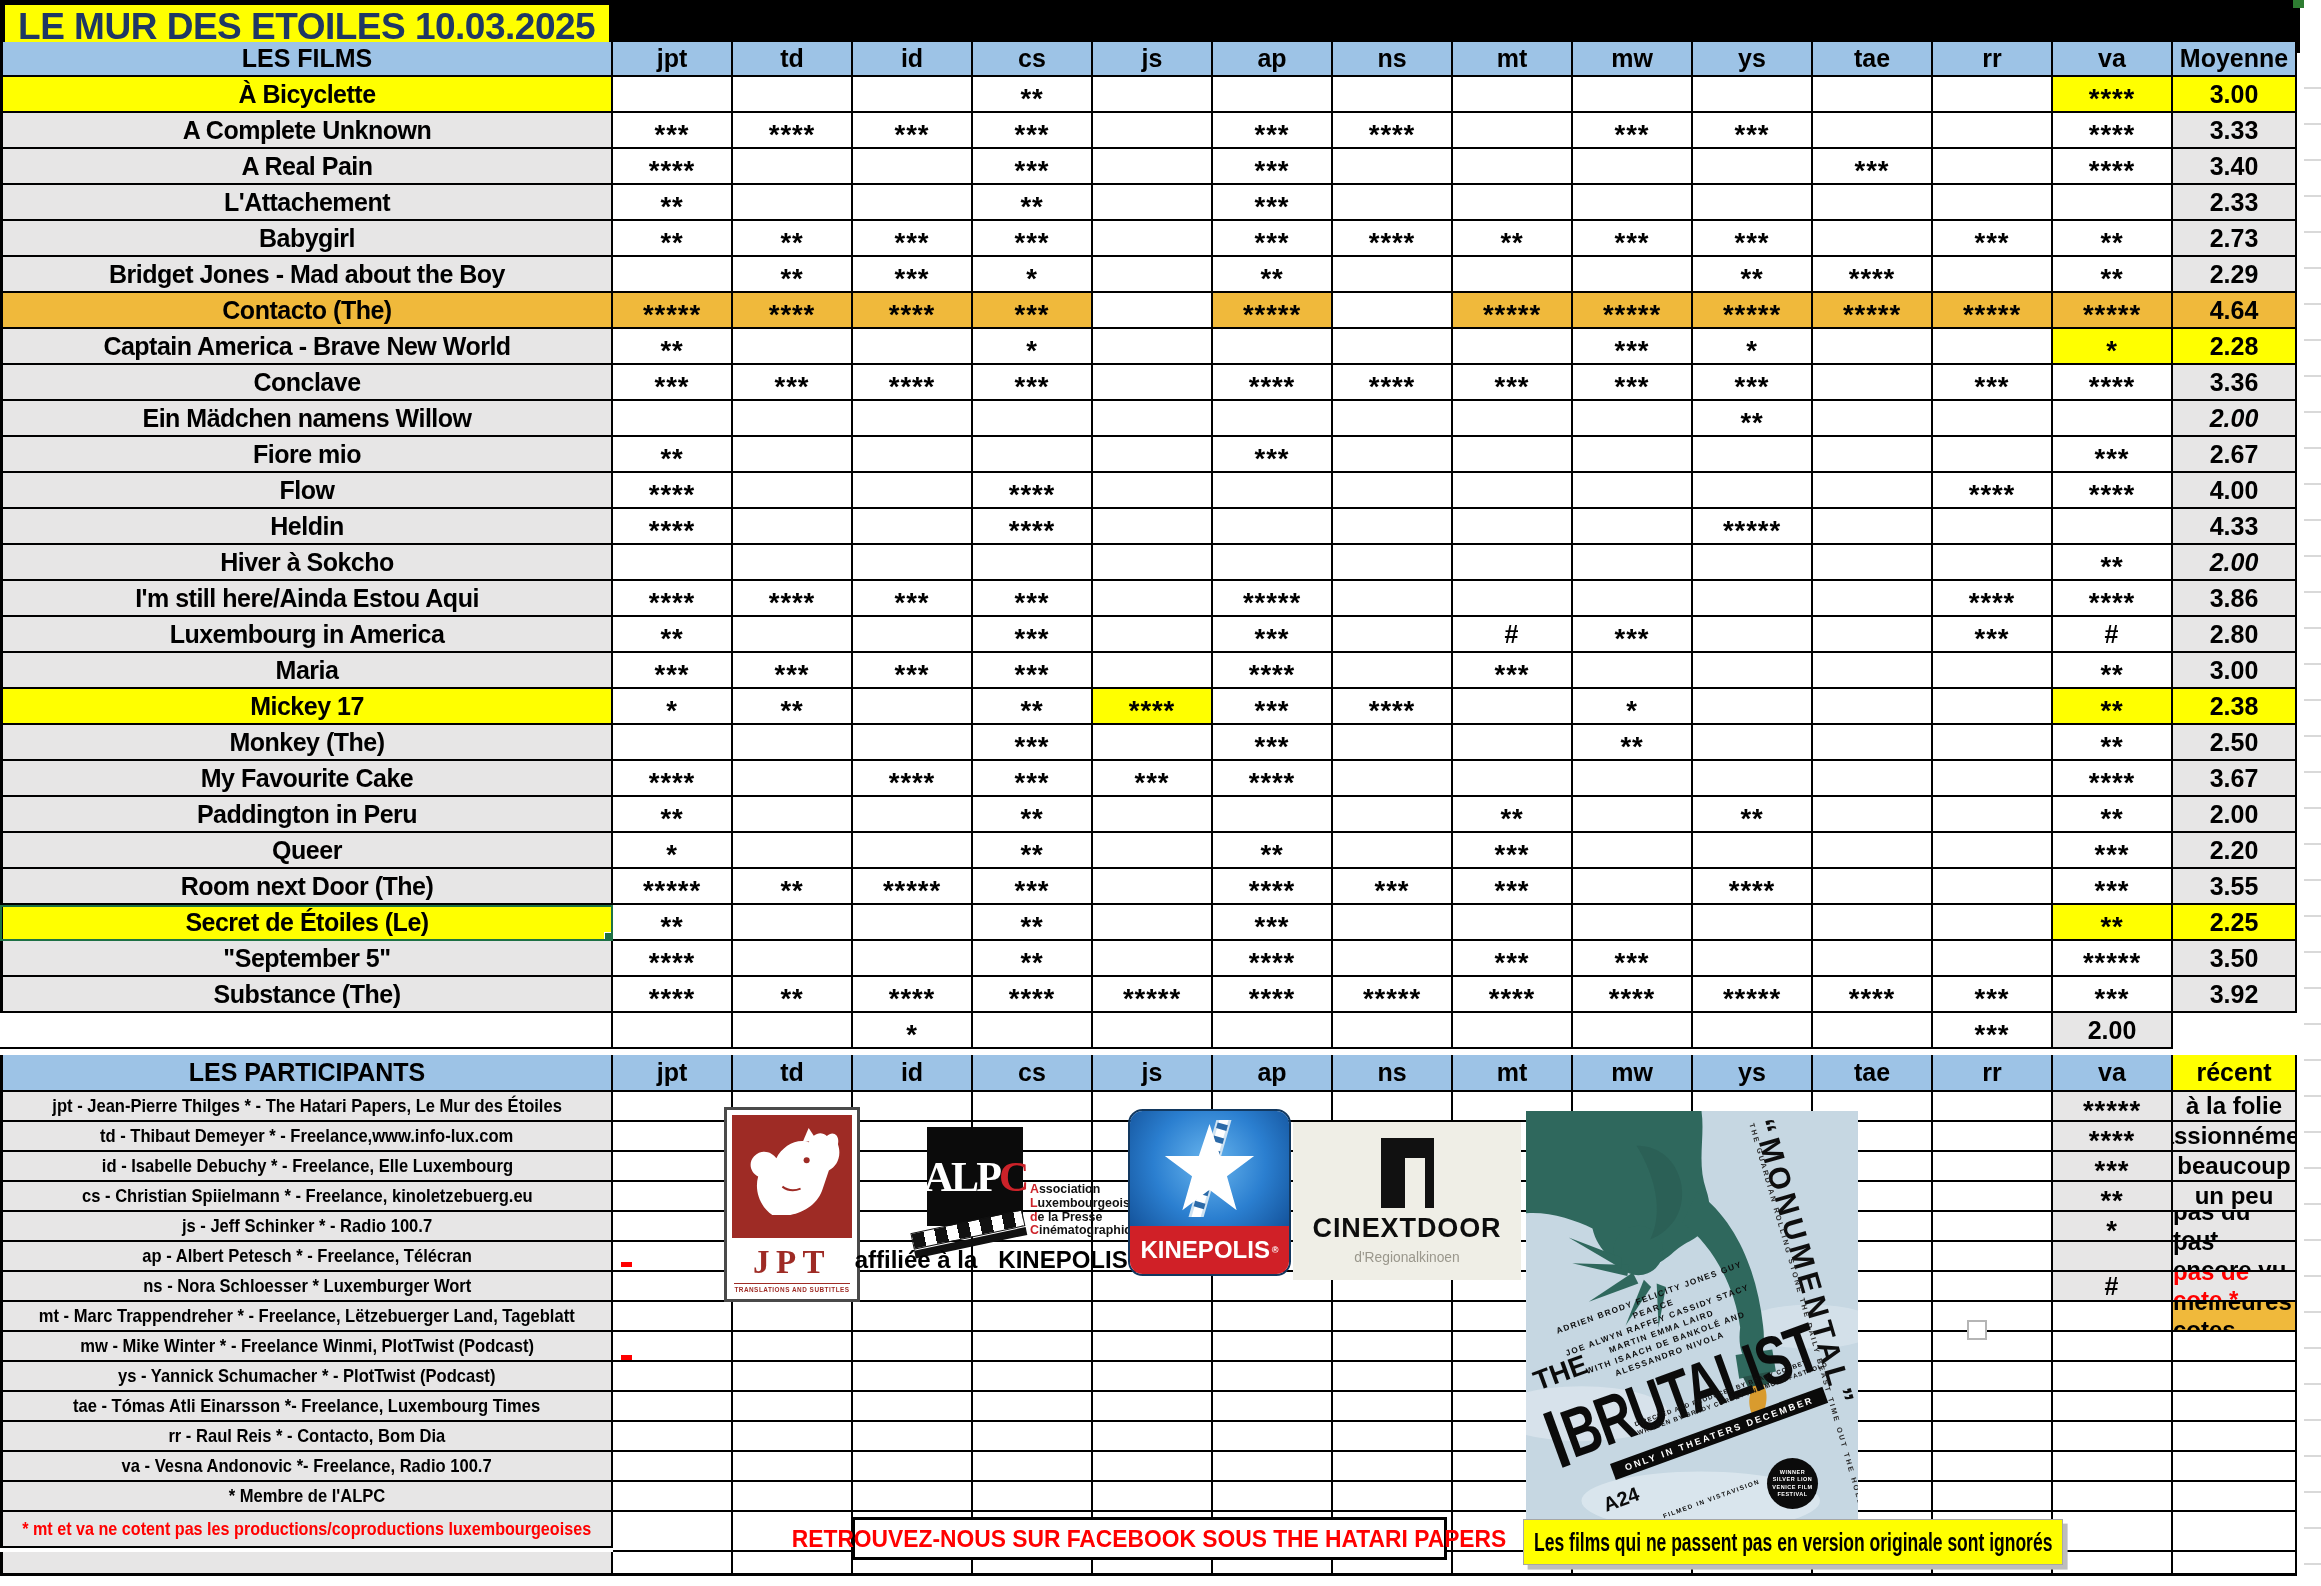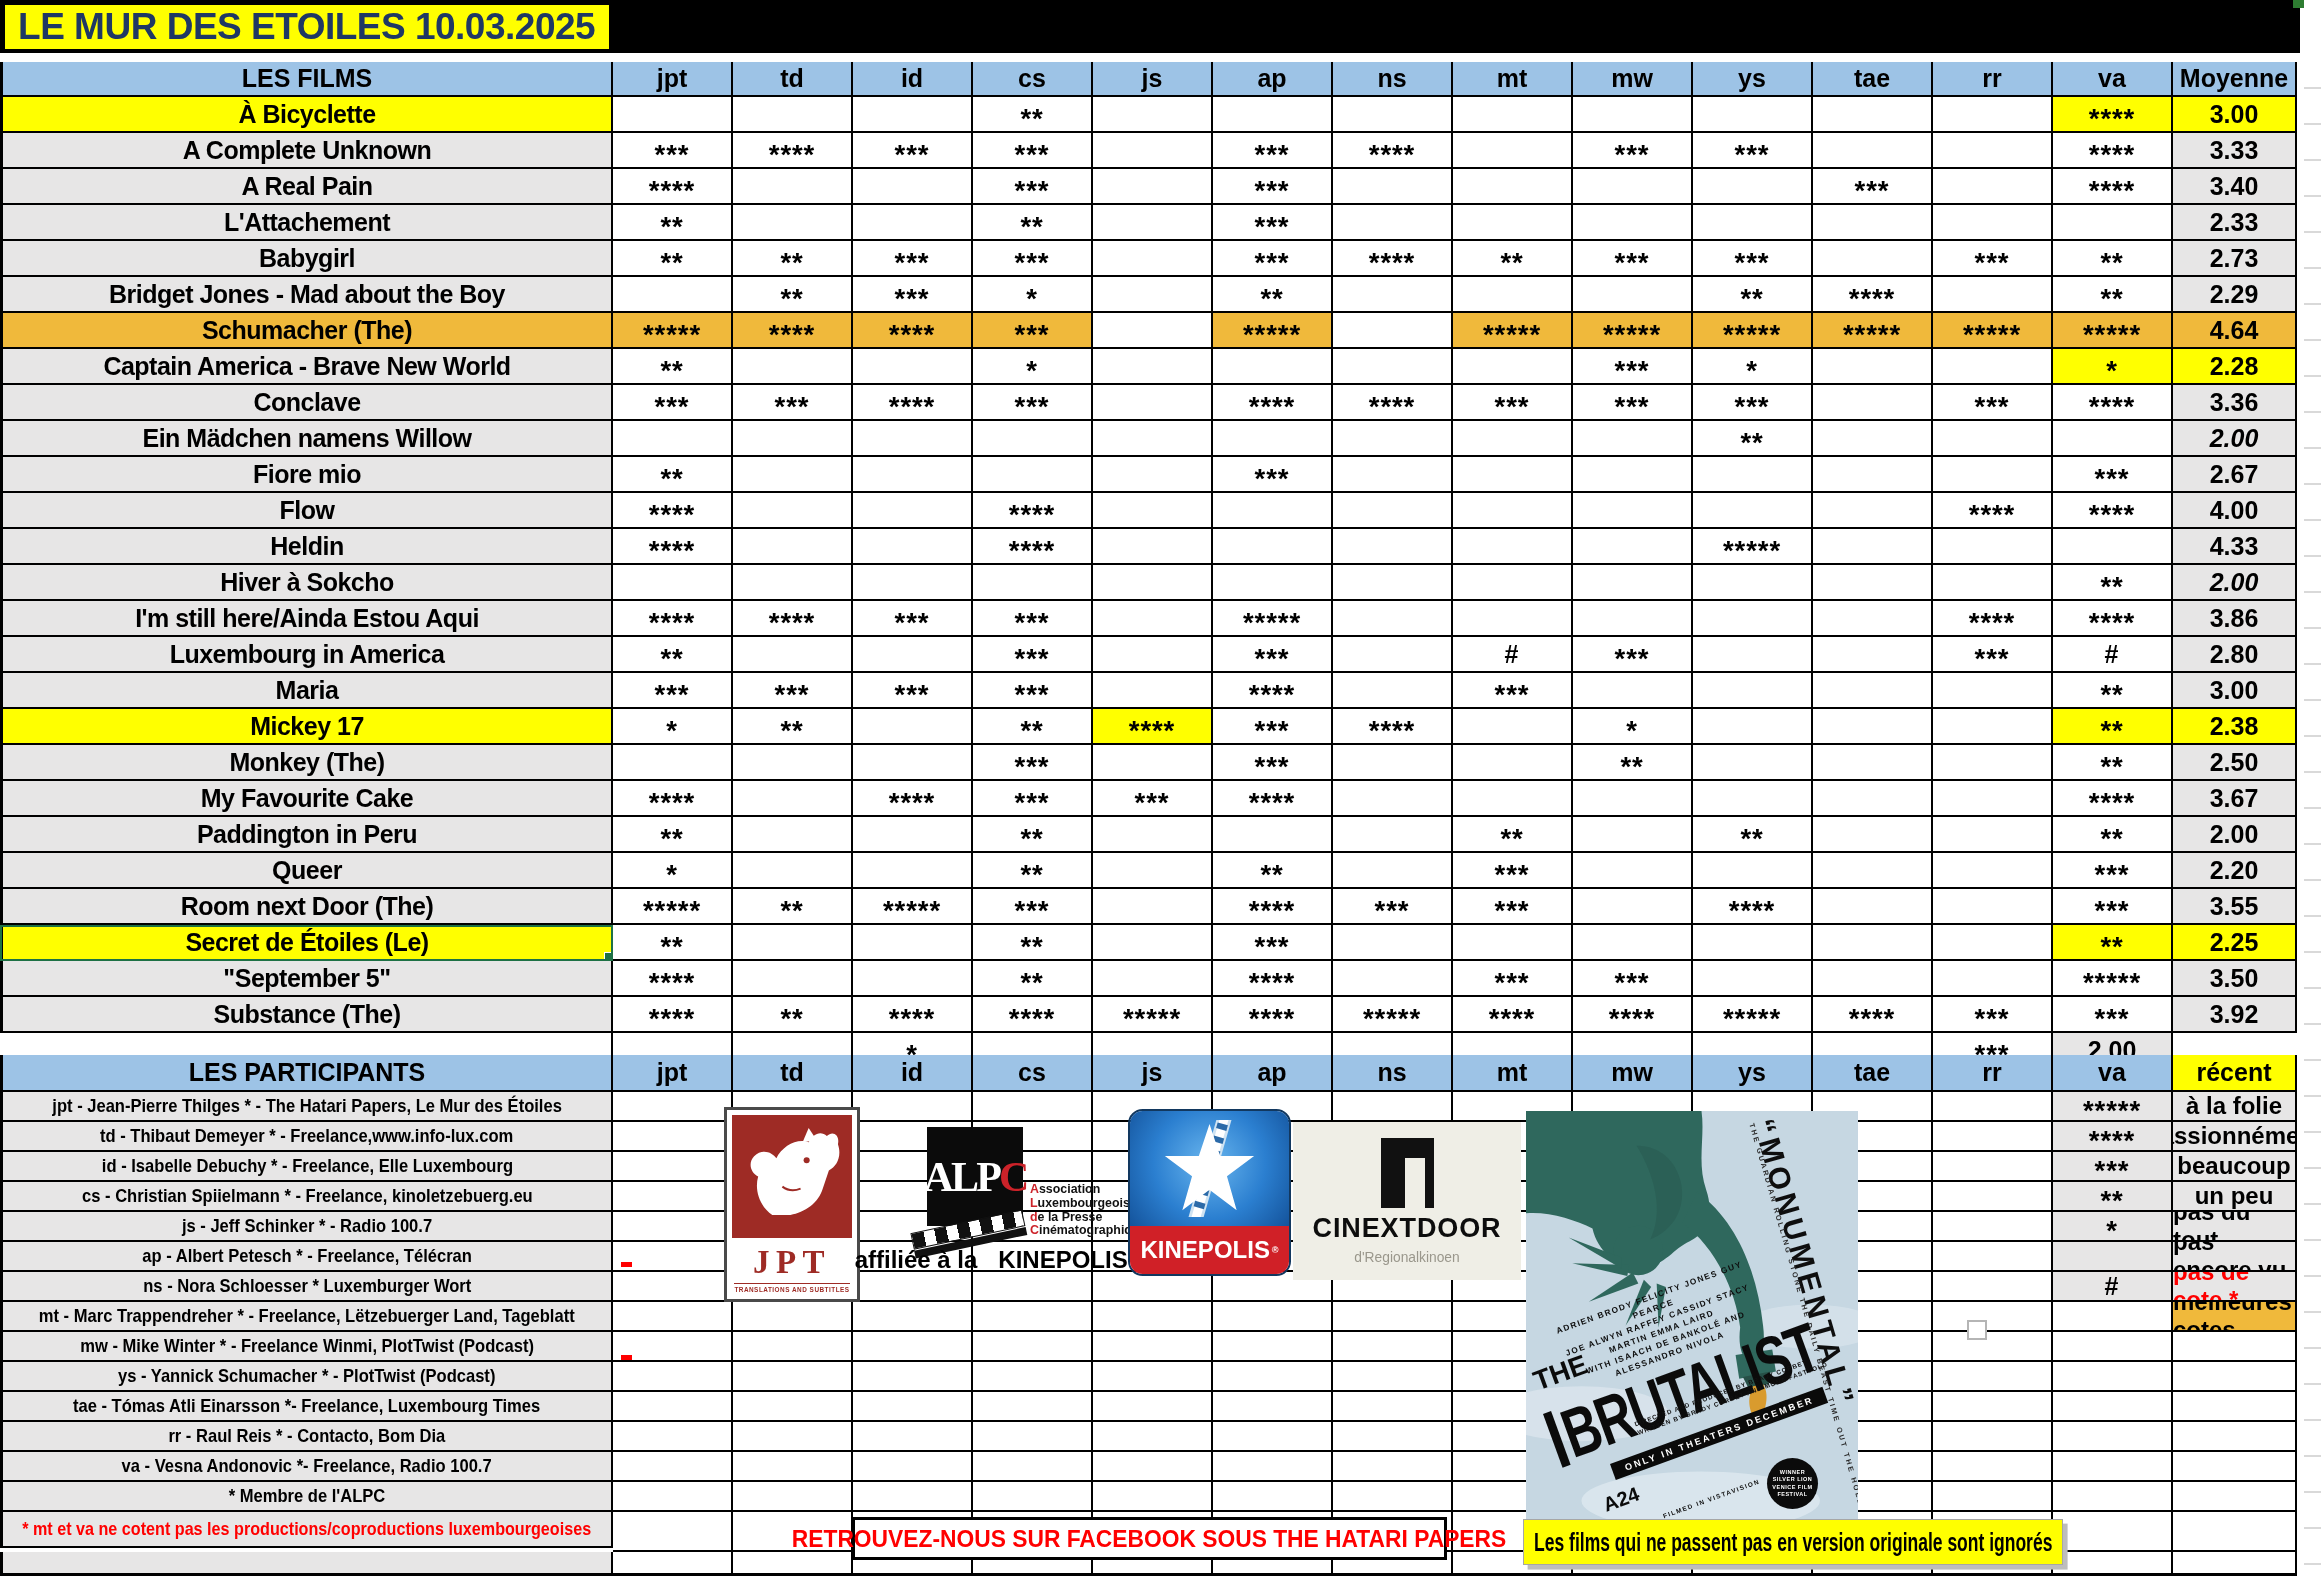--- a/index.html
+++ b/index.html
@@ -5,21 +5,21 @@
   html,body{margin:0;padding:0;background:#fff;}
   .sheet{position:relative;width:2322px;height:1587px;background:#fff;overflow:hidden;
          font-family:"Liberation Sans","DejaVu Sans",sans-serif;font-weight:bold;color:#000;}
   
   .topbar{position:absolute;left:0;top:0;width:2300px;height:53px;background:#000;}
   .title-cell{position:absolute;left:4.6px;top:4.6px;width:604px;height:44px;background:#FFFF00;
               display:flex;align-items:center;justify-content:center;color:#1F3864;font-size:37px;letter-spacing:-0.5px;}
   .green-corner{position:absolute;left:2293px;top:0;width:11px;height:8.3px;background:#2e7d32;}
   
   .grid{position:absolute;left:0;display:grid;grid-template-columns:613px repeat(13,120px) 124px;}
-  .films-table{top:62px;}
+  .films-table{top:42px;}
   .parts-table{top:1055px;}
   .c{box-sizing:border-box;border-right:2.8px solid #000;border-bottom:2.8px solid #000;
      display:flex;align-items:center;justify-content:center;overflow:hidden;position:relative;background:#fff;}
   .first{border-left:3.7px solid #000;}
   .head{background:#9DC3E6;font-size:25px;}
   .name{background:#E7E6E6;font-size:25px;letter-spacing:-0.5px;}
   .moy{background:#E7E6E6;font-size:25px;}
   .starcell{font-size:27.5px;letter-spacing:0.9px;}
   .st{position:relative;top:4.6px;}
   .hash{top:0;font-size:25px;}
@@ -269,21 +269,21 @@
         <span class="st">**</span>
       </div>
       <div class="c starcell" style="height: 36px;">
         <span class="st">****</span>
       </div>
       <div class="c starcell" style="height: 36px;"></div>
       <div class="c starcell" style="height: 36px;">
         <span class="st">**</span>
       </div>
       <div class="c moy" style="height: 36px;">2.29</div>
-      <div class="c name first orange" style="height: 36px;">Schumacher (The)</div>
+      <div class="c name first orange" style="height: 36px;">Contacto (The)</div>
       <div class="c starcell orange" style="height: 36px;">
         <span class="st">*****</span>
       </div>
       <div class="c starcell orange" style="height: 36px;">
         <span class="st">****</span>
       </div>
       <div class="c starcell orange" style="height: 36px;">
         <span class="st">****</span>
       </div>
       <div class="c starcell orange" style="height: 36px;">

